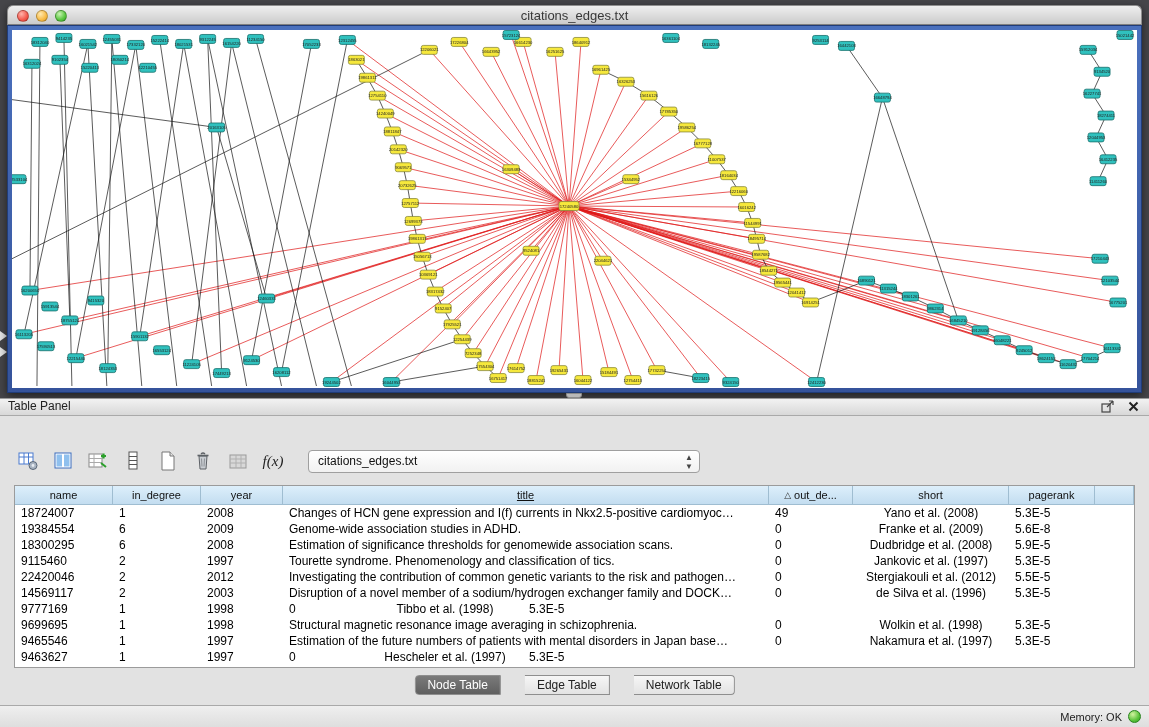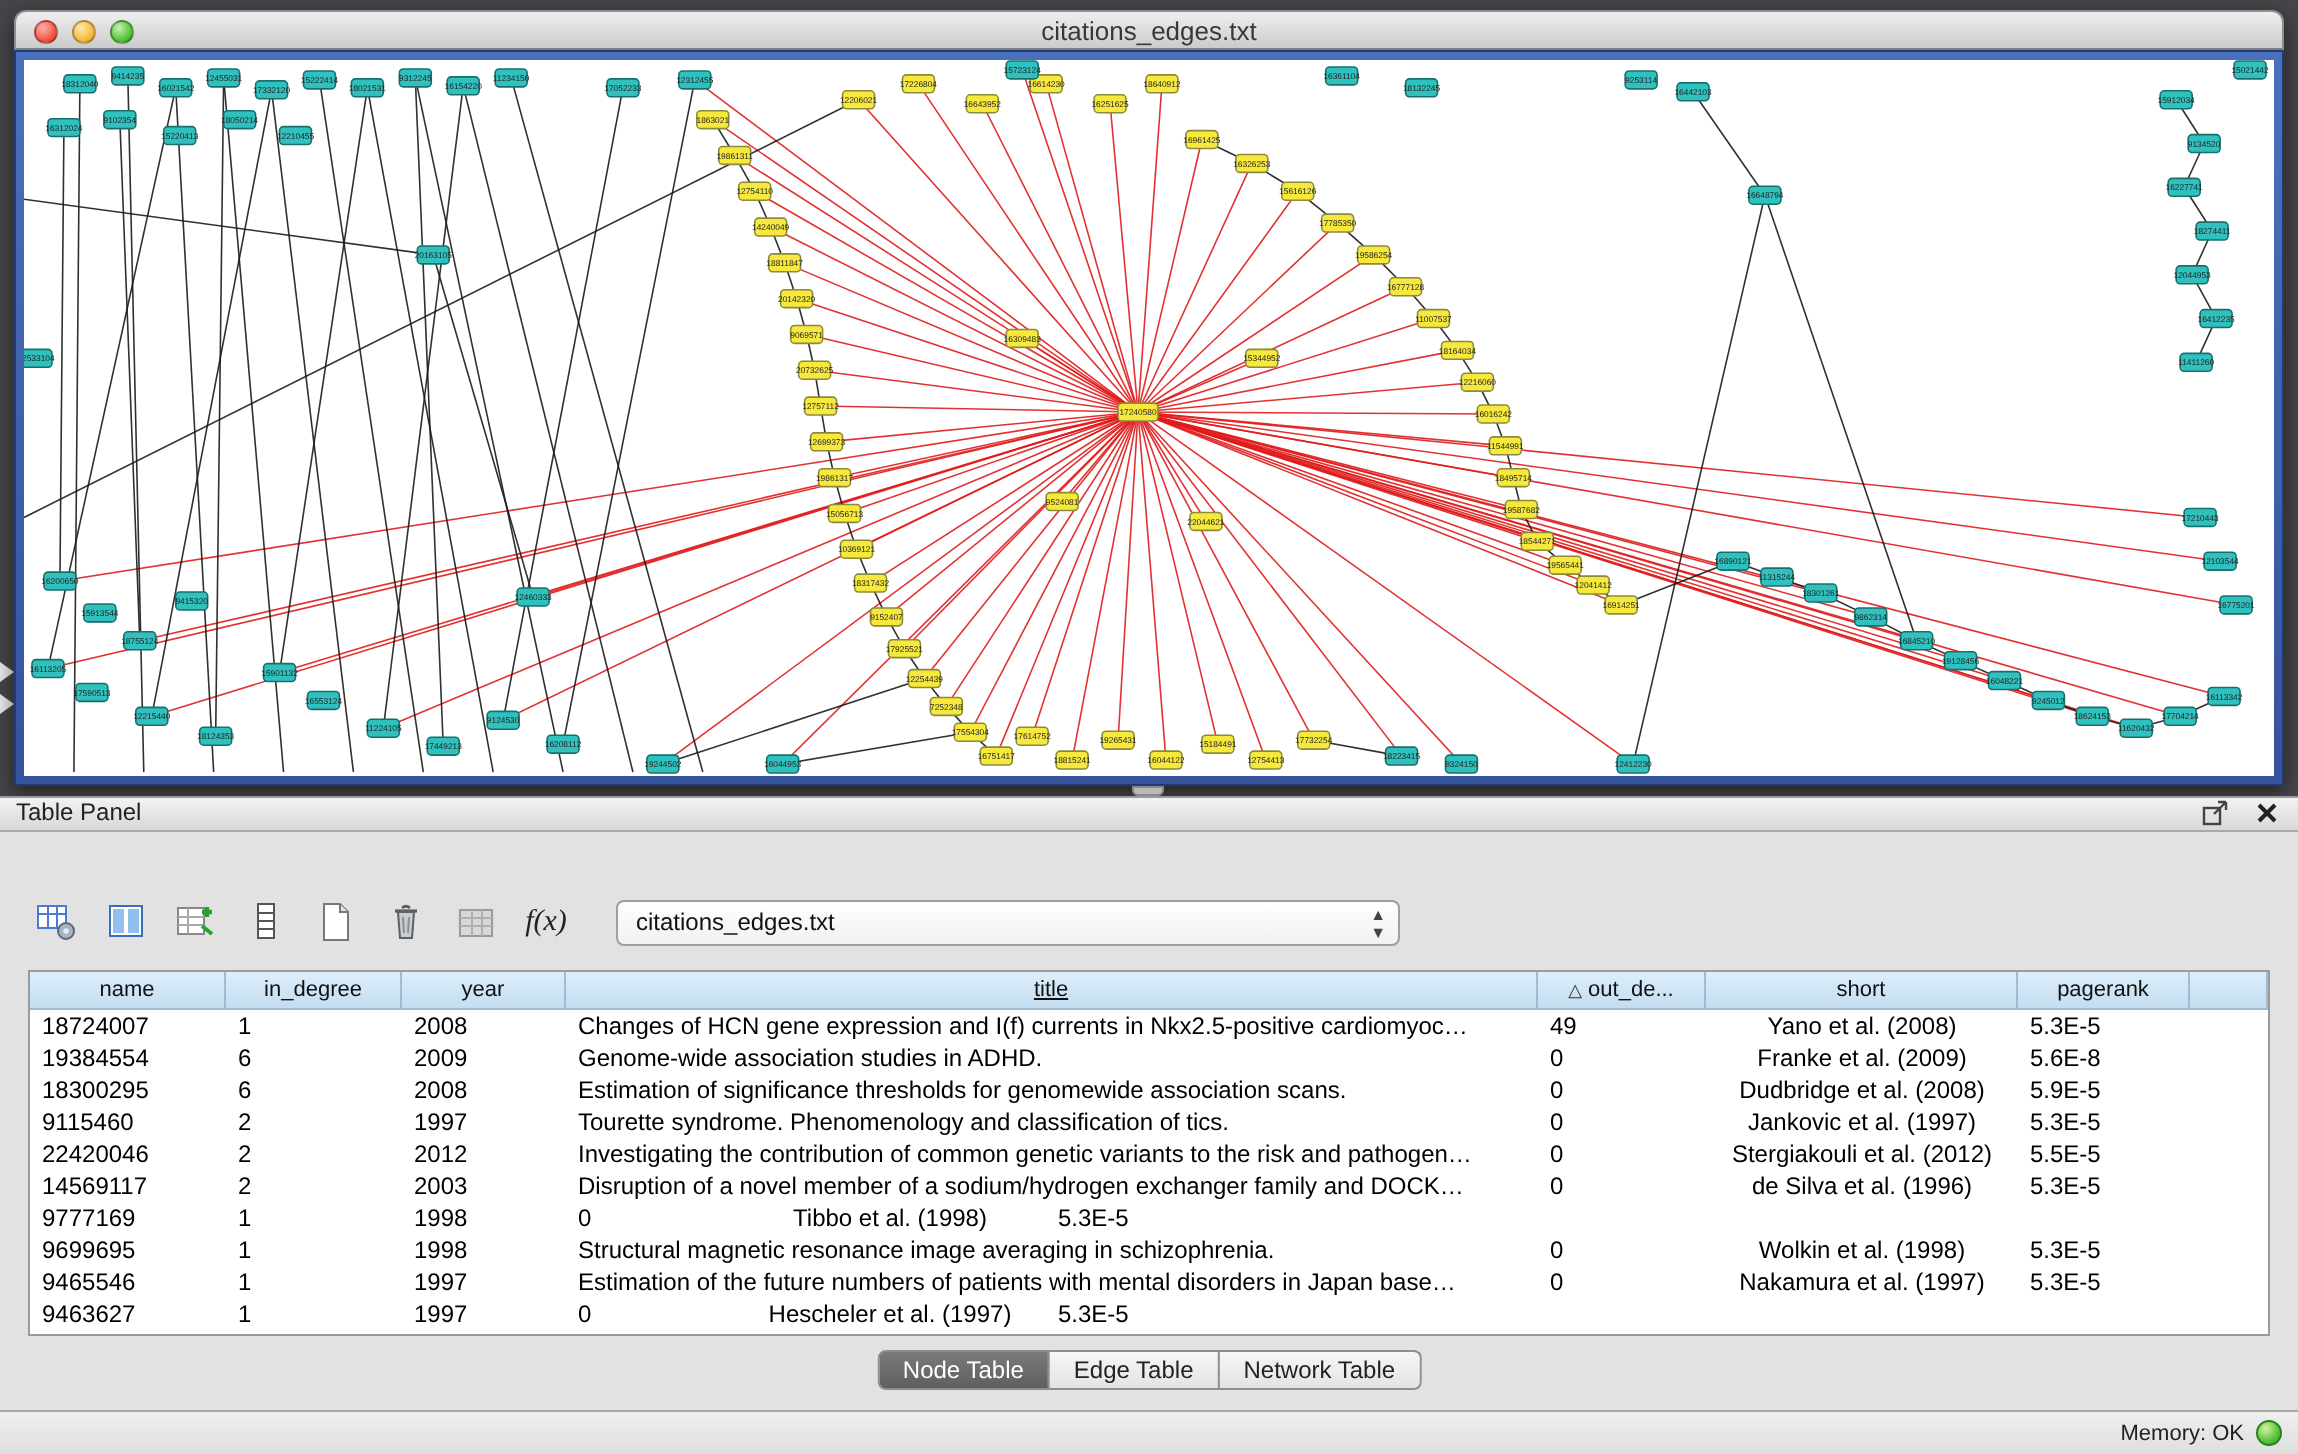--- a/index.html
+++ b/index.html
@@ -56,21 +56,21 @@
   .table-wrap{ position:absolute; left:14px; top:69px; width:1121px; height:183px;
     background:#ffffff; border:1px solid #9b9b9b; overflow:hidden; }
   .thead{ display:flex; height:19px; }
   .th{ background:linear-gradient(#ddeffb,#c3ddf0); border-right:1px solid #9fbdd1; border-bottom:1px solid #9fbdd1;
     font-size:11px; color:#111; display:flex; align-items:center; justify-content:center; gap:3px; overflow:hidden; white-space:nowrap; }
   .th .sort{ font-size:9px; color:#333; }
   .tr{ display:flex; height:16px; background:#fff; }
   .td{ font-size:12px; color:#000; line-height:16px; padding:0 0 0 6px; overflow:hidden; white-space:nowrap; text-overflow:ellipsis; }
   .td.center{ text-align:center; padding:0 2px; }
 
-  .tabs{ position:absolute; left:50%; top:259px; transform:translateX(-50%); display:flex; }
+  .tabs{ position:absolute; left:50%; top:259px; transform:translateX(-50%); display:flex;gap:24px; }
   .tab{ height:20px; padding:0 12px; font-size:12px; display:flex; align-items:center;
     background:linear-gradient(#f6f6f6,#e3e3e3); color:#222; border:1px solid #8e8e8e; border-left:none; }
   .tab:first-child{ border-left:1px solid #8e8e8e; border-radius:4px 0 0 4px; }
   .tab:last-child{ border-radius:0 4px 4px 0; }
   .tab.selected{ background:linear-gradient(#7a7a7a,#5f5f5f); color:#fff; }
 
   .statusbar{ position:absolute; left:0; top:705px; width:1149px; height:22px;
     background:linear-gradient(#efefef,#dedede); border-top:1px solid #a9a9a9;
     display:flex; align-items:center; justify-content:flex-end; padding:0 8px; font-size:11px; color:#222; gap:6px; }
   .mem-ball{ width:13px; height:13px; border-radius:50%; border:1px solid #27831c;

